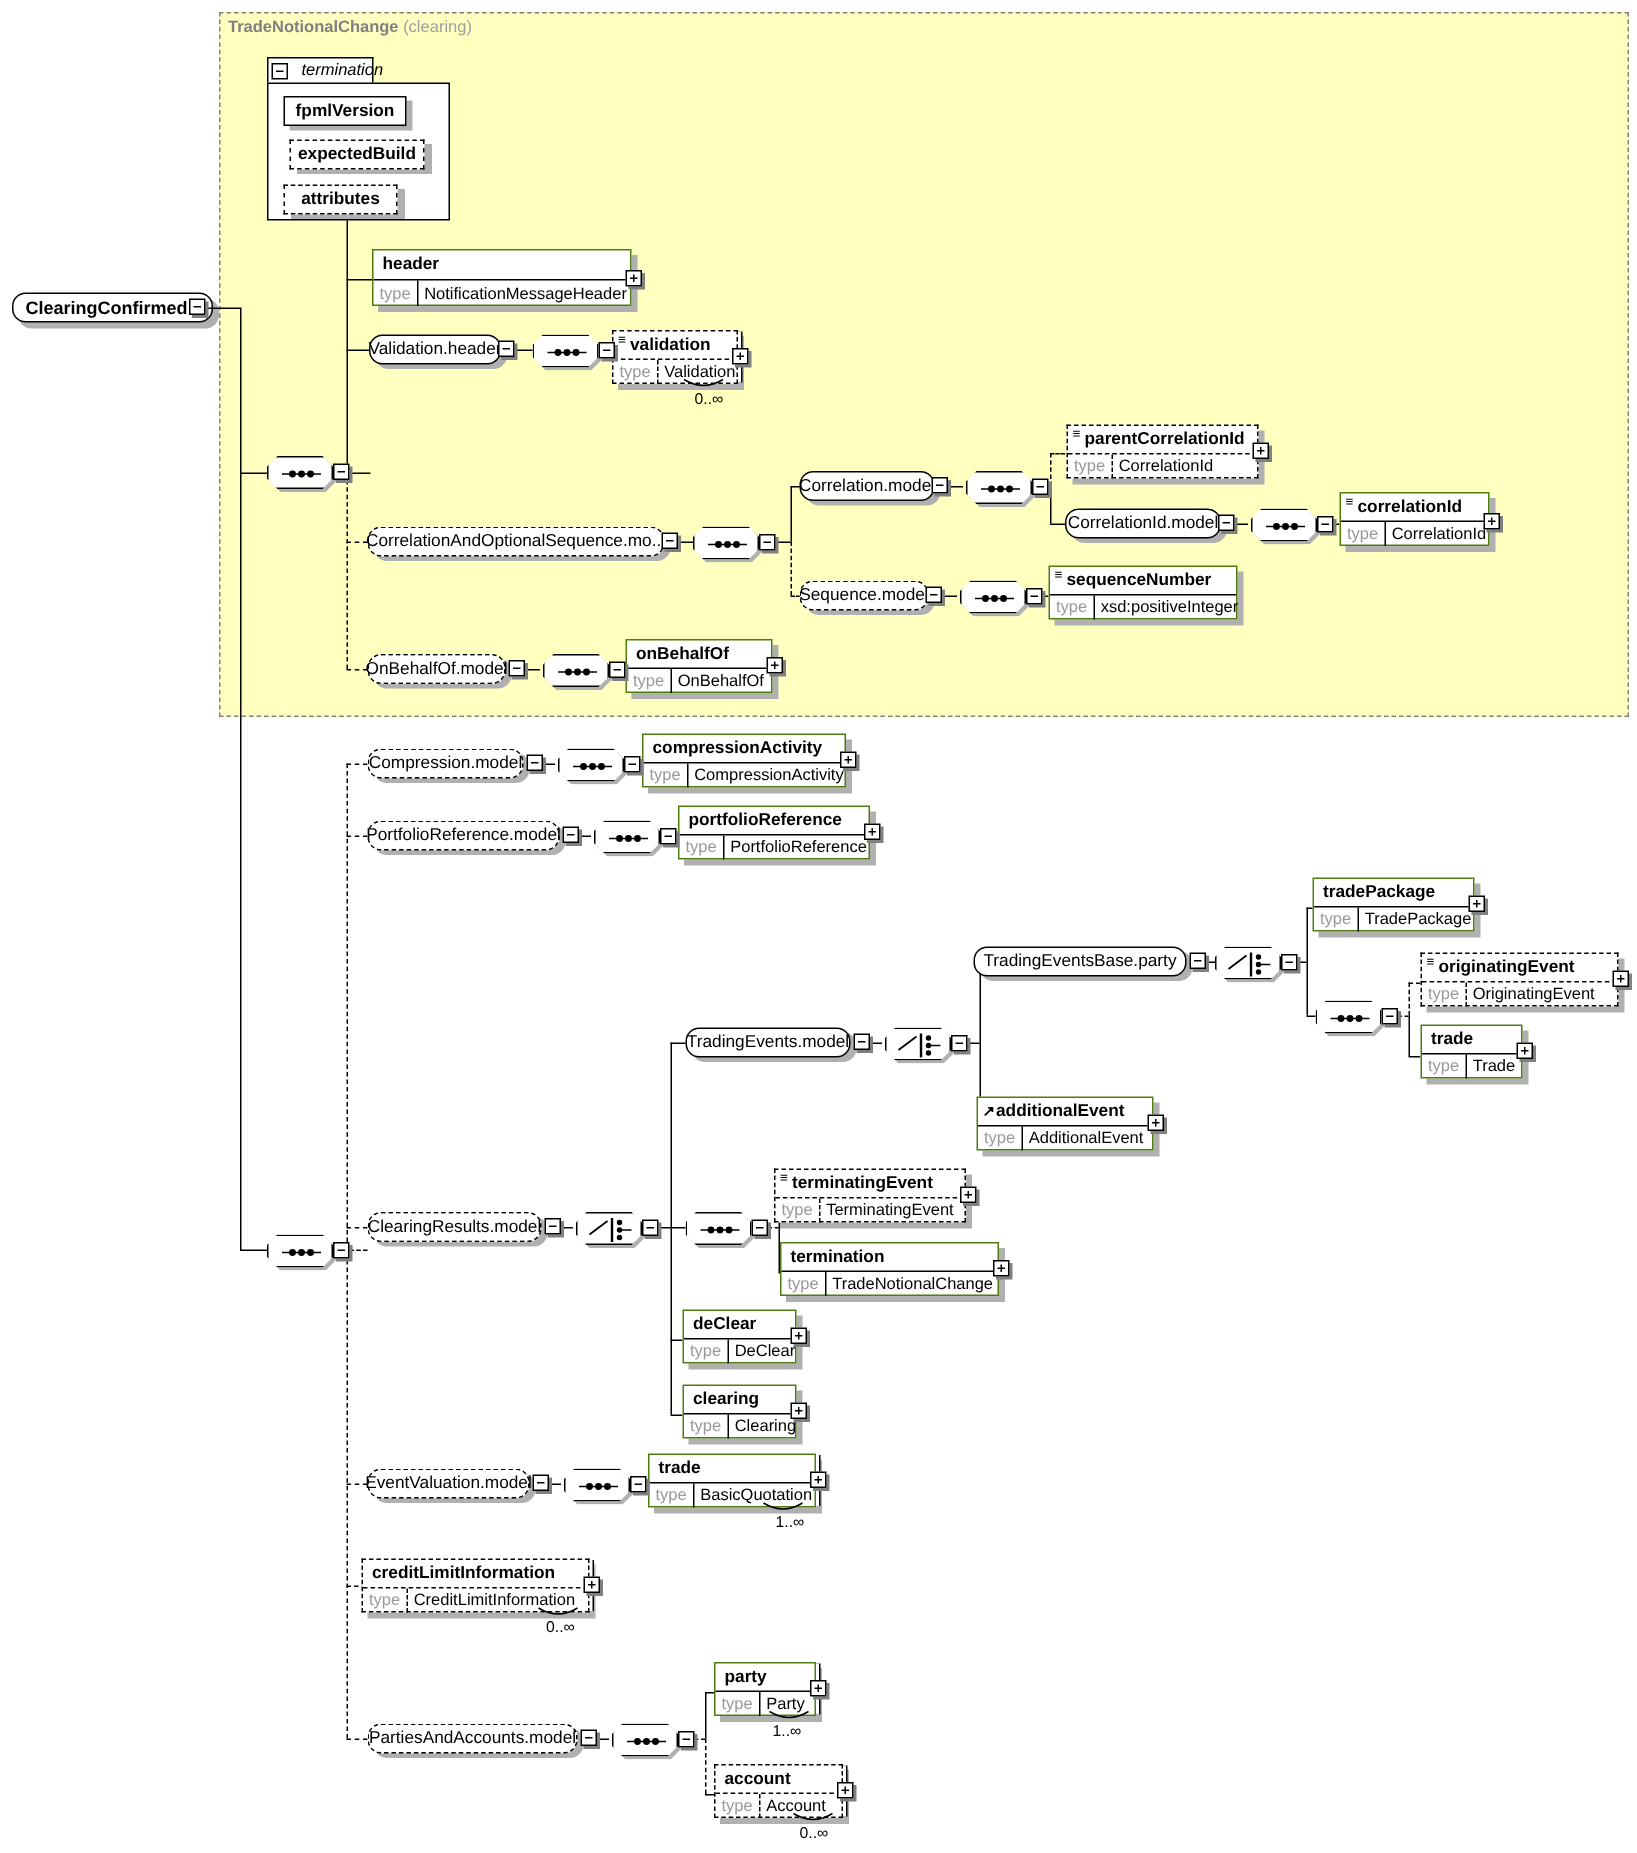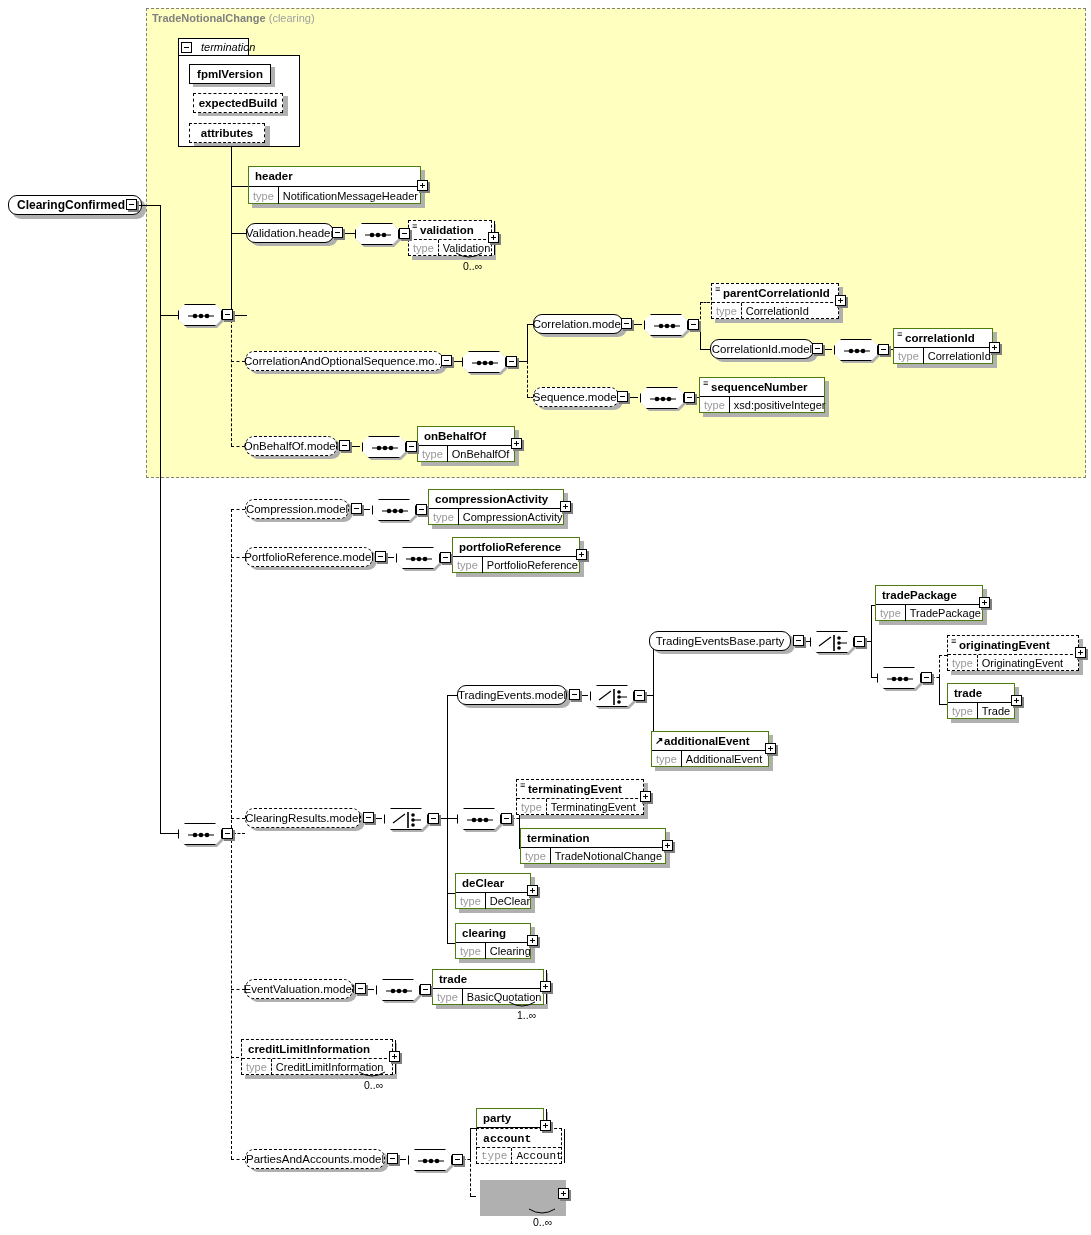--- a/index.html
+++ b/index.html
@@ -717,21 +717,21 @@
     </div>
   </div>
   <div class="togsh" style="left:542px;top:1122px;"></div>
   <div class="tog plus" style="left:540px;top:1120px;"></div>
   <svg class="curve" style="left:512px;top:1140px;" width="30" height="10">
       <path d="M1 1 Q 14 9 27 1" fill="none" stroke="#000" stroke-width="1"></path>
     </svg>
   <div class="card" style="left:515px;top:1148px;">1..∞</div>
 
   <div class="eshadow" style="left:480px;top:1180px;width:86px;height:36px;"></div>
-  <div class="ebox opt rep" style="left:476px;top:1128px;width:86px;height:36px;font-family:Liberation Mono, monospace;">
+  <div class="ebox opt rep" style="left:476px;top:1176px;width:86px;height:36px;">
     <span class="ename" style="top:3px;left:6px;">account</span>
     <div class="erow" style="top:18px;height:17px;">
       <span class="etype-l">type</span>
       <span class="etype-v">Account</span>
     </div>
   </div>
   <div class="togsh" style="left:560px;top:1190px;"></div>
   <div class="tog plus" style="left:558px;top:1188px;"></div>
   <svg class="curve" style="left:528px;top:1208px;" width="30" height="10">
       <path d="M1 1 Q 14 9 27 1" fill="none" stroke="#000" stroke-width="1"></path>

